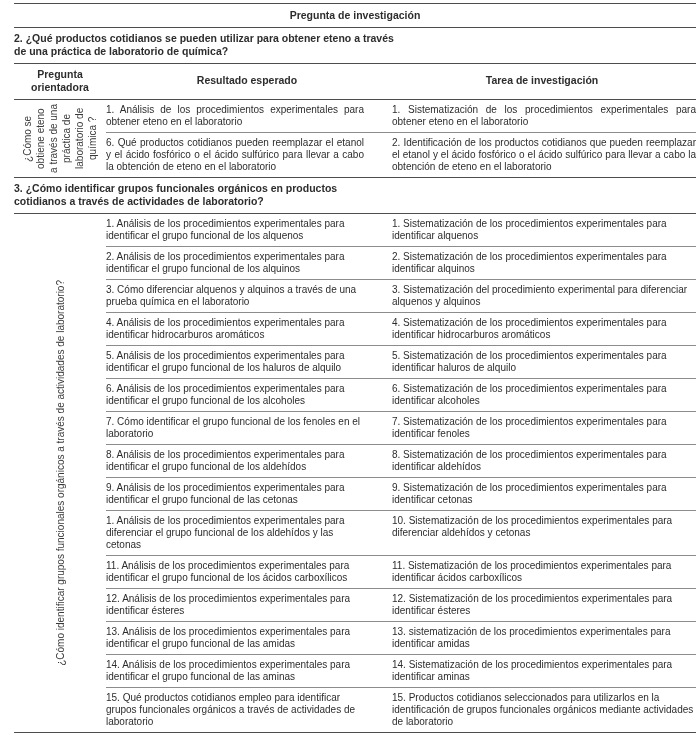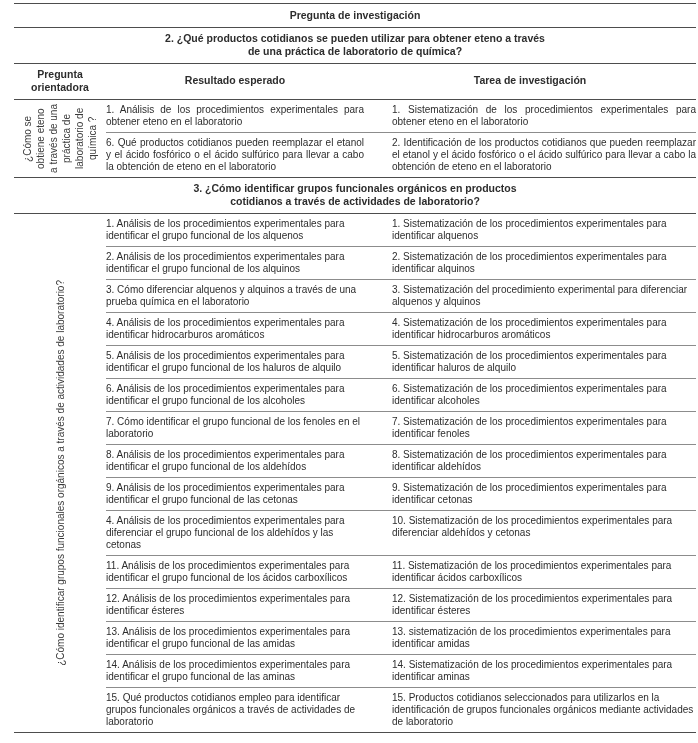--- a/index.html
+++ b/index.html
@@ -21,30 +21,30 @@
     margin: 0;
     height: 0;
   }
   .title-row {
     text-align: center;
     font-weight: bold;
     font-size: 10.5px;
     padding: 5px 0 5px 0;
   }
   .sec-heading {
-    text-align: center;
     font-weight: bold;
     font-size: 10.5px;
     white-space: pre-line;
     padding: 4px 0 5px 0;
     line-height: 1.25;
   }
   .col-headers {
     display: grid;
     grid-template-columns: 92px 258px 1fr;
+    column-gap: 12px;
     align-items: center;
     padding: 4px 0 5px 0;
   }
   .ch {
     text-align: center;
     font-weight: bold;
     font-size: 10.5px;
     white-space: pre-line;
     line-height: 1.25;
   }
@@ -168,21 +168,21 @@
       </div>
       <div class="row">
         <div class="cell">8. Análisis de los procedimientos experimentales para identificar el grupo funcional de los aldehídos</div>
         <div class="cell">8. Sistematización de los procedimientos experimentales para identificar aldehídos</div>
       </div>
       <div class="row">
         <div class="cell">9. Análisis de los procedimientos experimentales para identificar el grupo funcional de las cetonas</div>
         <div class="cell">9. Sistematización de los procedimientos experimentales para identificar cetonas</div>
       </div>
       <div class="row">
-        <div class="cell">4. Análisis de los procedimientos experimentales para diferenciar el grupo funcional de los aldehídos y las cetonas</div>
+        <div class="cell">1. Análisis de los procedimientos experimentales para diferenciar el grupo funcional de los aldehídos y las cetonas</div>
         <div class="cell">10. Sistematización de los procedimientos experimentales para diferenciar aldehídos y cetonas</div>
       </div>
       <div class="row">
         <div class="cell">11. Análisis de los procedimientos experimentales para identificar el grupo funcional de los ácidos carboxílicos</div>
         <div class="cell">11. Sistematización de los procedimientos experimentales para identificar ácidos carboxílicos</div>
       </div>
       <div class="row">
         <div class="cell">12. Análisis de los procedimientos experimentales para identificar ésteres</div>
         <div class="cell">12. Sistematización de los procedimientos experimentales para identificar ésteres</div>
       </div>

